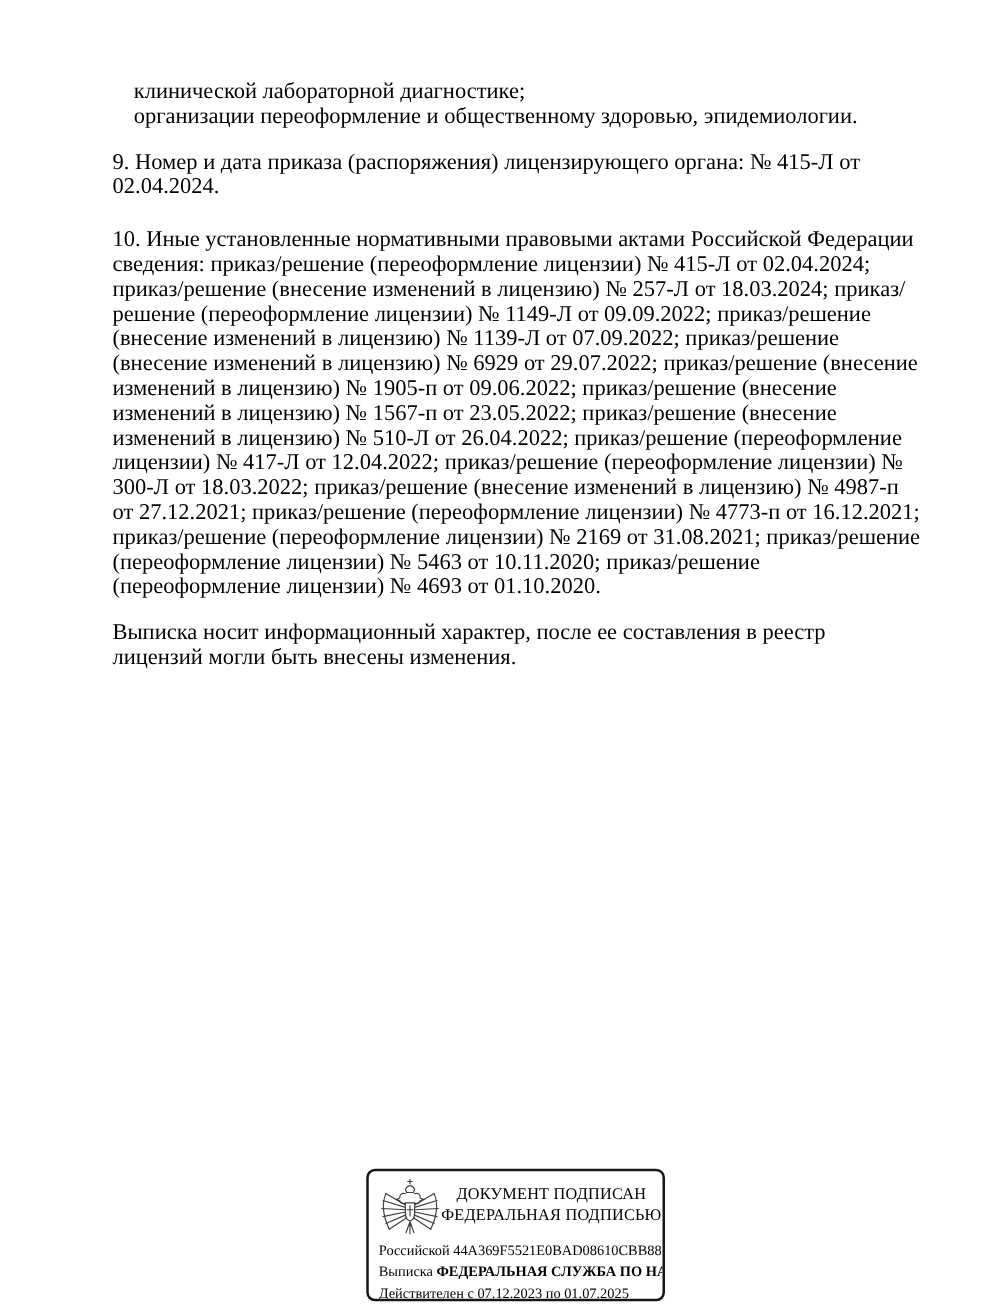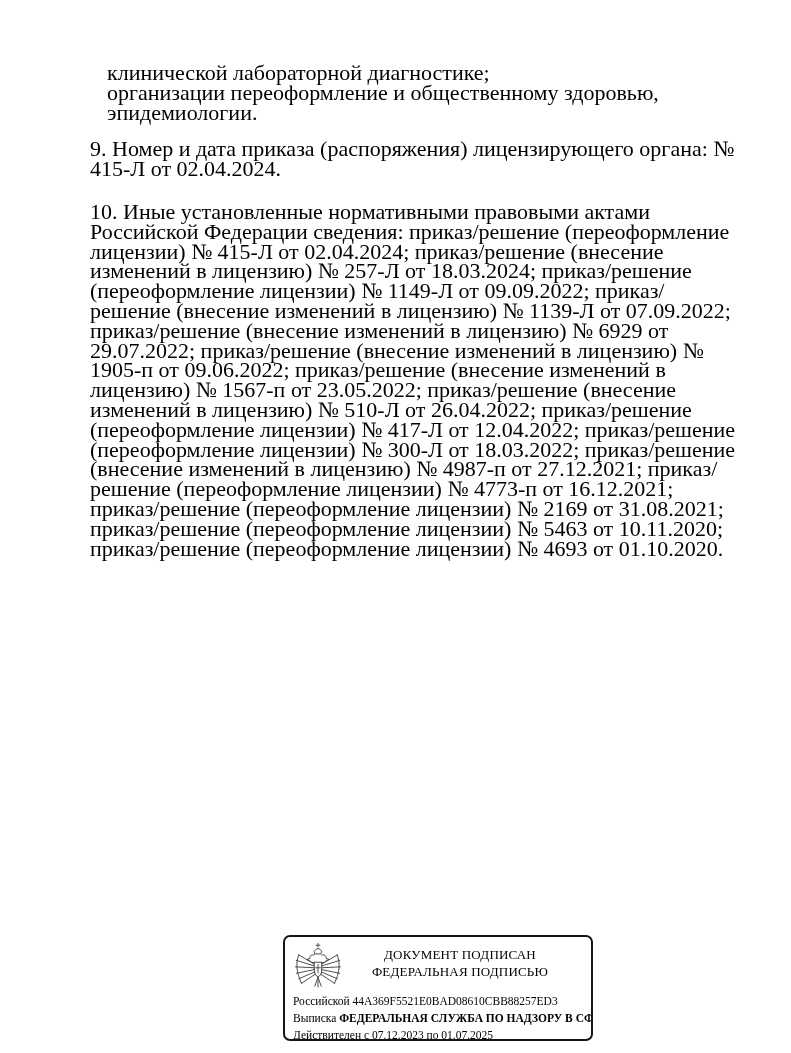--- a/index.html
+++ b/index.html
@@ -10,34 +10,34 @@
     background: #ffffff;
     font-family: "Liberation Serif", "DejaVu Serif", serif;
     color: #000000;
     overflow: hidden;
   }
   .doc-body {
     position: absolute;
     left: 90px;
     top: 63px;
     width: 664px;
-    font-size: 22px;
+    font-size: 18px;
     line-height: 19.8px;
     text-align: left;
   }
   .doc-body p { margin: 0 17px 17px 0; }
   .continuation { margin: 0 0 17px 0; }
   .continuation .cline { padding-left: 17px; }
   .para-9 { margin-bottom: 23px !important; }
   
   .stamp {
     position: absolute;
-    left: 283px;
+    left: 293px;
     top: 935px;
-    width: 310px;
+    width: 239px;
     height: 106px;
     box-sizing: border-box;
     border: 2px solid #161616;
     border-radius: 7px;
     background: #ffffff;
     overflow: hidden;
   }
   .stamp-head {
     display: flex;
     align-items: flex-start;
@@ -72,20 +72,21 @@
 
     <div class="continuation">
       <div class="cline">клинической лабораторной диагностике;</div>
       <div class="cline">организации переоформление и общественному здоровью, эпидемиологии.</div>
     </div>
 
     <p class="para-9">9. Номер и дата приказа (распоряжения) лицензирующего органа: № 415-Л от 02.04.2024.</p>
 
     <p>10. Иные установленные нормативными правовыми актами Российской Федерации сведения: приказ/решение (переоформление лицензии) № 415-Л от 02.04.2024; приказ/решение (внесение изменений в лицензию) № 257-Л от 18.03.2024; приказ/решение (переоформление лицензии) № 1149-Л от 09.09.2022; приказ/решение (внесение изменений в лицензию) № 1139-Л от 07.09.2022; приказ/решение (внесение изменений в лицензию) № 6929 от 29.07.2022; приказ/решение (внесение изменений в лицензию) № 1905-п от 09.06.2022; приказ/решение (внесение изменений в лицензию) № 1567-п от 23.05.2022; приказ/решение (внесение изменений в лицензию) № 510-Л от 26.04.2022; приказ/решение (переоформление лицензии) № 417-Л от 12.04.2022; приказ/решение (переоформление лицензии) № 300-Л от 18.03.2022; приказ/решение (внесение изменений в лицензию) № 4987-п от 27.12.2021; приказ/решение (переоформление лицензии) № 4773-п от 16.12.2021; приказ/решение (переоформление лицензии) № 2169 от 31.08.2021; приказ/решение (переоформление лицензии) № 5463 от 10.11.2020; приказ/решение (переоформление лицензии) № 4693 от 01.10.2020.</p>
 
+    <p>Выписка носит информационный характер, после ее составления в реестр лицензий могли быть внесены изменения.</p>
 
   </div>
 
   <div class="stamp">
     <div class="stamp-head">
       <span class="emblem">
         <svg viewBox="0 0 52 50" width="50" height="46" aria-hidden="true">
           <g fill="none" stroke="#3f3f3f" stroke-width="1" stroke-linecap="round">
 
             <path d="M26 1.5 v4 M24 3.5 h4"></path>

